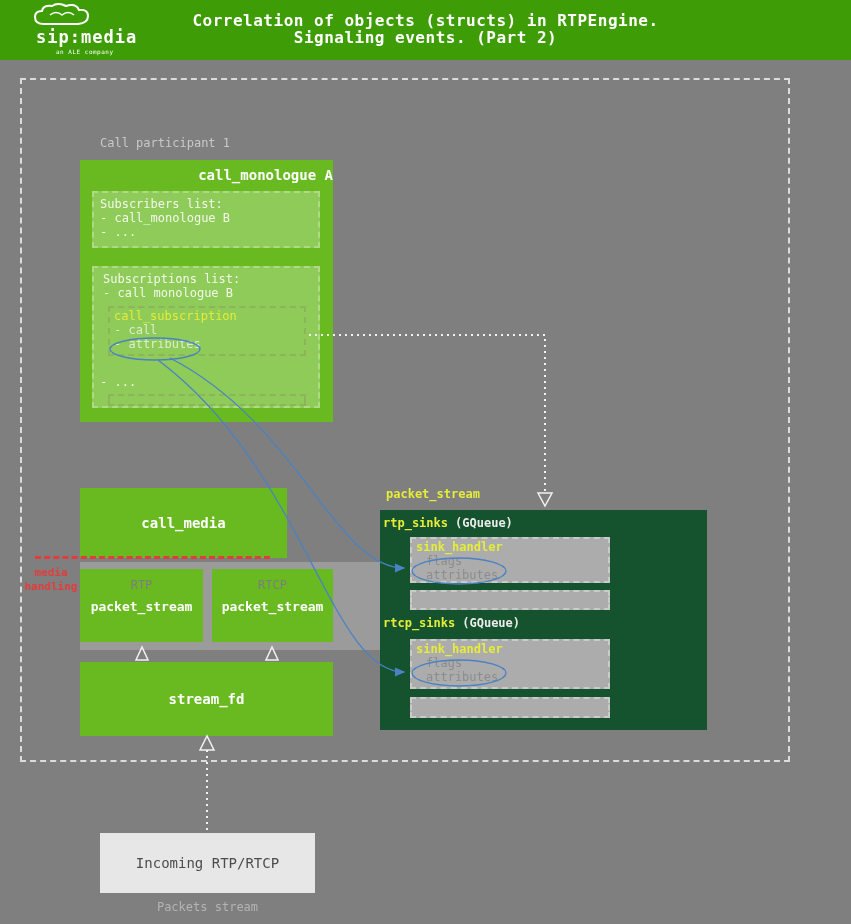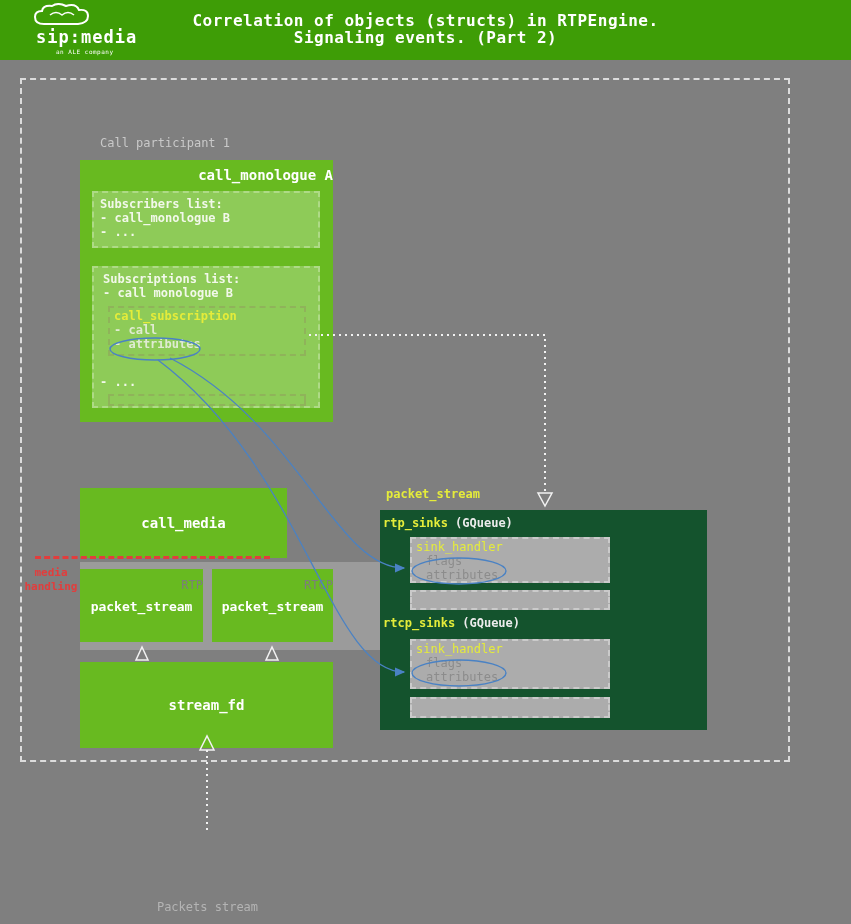--- a/index.html
+++ b/index.html
@@ -21,60 +21,60 @@
 
   .lbl-participant { left:100px; top:136px; color:#c9c9c9; font-size:12px; }
 
   .green { background:#68ba20; }
   .box-title { color:#fff; font-weight:bold; font-size:14px; text-align:right; }
 
   .monologue { left:80px; top:160px; width:253px; height:262px; }
   .monologue .box-title { padding-top:7px; }
 
   .inner-green { background:#8ecb58; border:2px dashed #aeda86; color:#f2f8ea;
-                 font-size:12px; font-weight:bold; line-height:14px; padding:4px 6px; }
+                 font-size:12px; font-weight:normal; line-height:14px; padding:4px 6px; }
   .subscribers { left:12px; top:31px; width:228px; height:57px; }
   .subscriptions { left:12px; top:106px; width:228px; height:142px; padding:4px 9px; }
   .sub-inner { position:absolute; left:14px; top:38px; width:198px; height:50px;
                border:2px dashed #8fb35a; padding:1px 4px; }
   .yellow { color:#e5ec3a; }
   .sub-inner .line { color:#e0ebd2; }
   .sub-more { position:absolute; left:6px; top:107px; }
   .sub-empty { position:absolute; left:14px; top:126px; width:198px; height:12px; border:2px dashed #8fb35a; }
 
   .call-media { left:80px; top:488px; width:207px; height:70px; display:flex; align-items:center; justify-content:center; }
 
   .media-strip { left:80px; top:562px; width:312px; height:88px; background:#9b9b9b; }
   .red-line { left:35px; top:556px; width:235px; height:0; border-top:3px dashed #e23d3d; }
   .media-label { left:18px; top:566px; width:66px; text-align:center;
                  color:#e23d3d; font-weight:bold; font-size:11px; line-height:14px; }
 
   .pkt-box { top:569px; height:73px; }
   .pkt-rtp { left:80px; width:123px; }
   .pkt-rtcp { left:212px; width:121px; }
-  .pkt-proto { text-align:right; color:#7d7d7d; font-size:12px; margin-top:9px; }
+  .pkt-proto { text-align:center; color:#7d7d7d; font-size:12px; margin-top:9px; }
   .pkt-name  { text-align:center; color:#fff; font-weight:bold; font-size:13px; margin-top:7px; }
 
-  .stream-fd { left:80px; top:662px; width:253px; height:86px; display:flex; align-items:center; justify-content:center; }
+  .stream-fd { left:80px; top:662px; width:253px; height:74px; display:flex; align-items:center; justify-content:center; }
 
   .incoming { left:100px; top:833px; width:215px; height:60px; background:#e7e7e7;
               display:flex; align-items:center; justify-content:center; color:#4d4d4d; font-size:14px; }
   .packets-caption { left:100px; top:900px; width:215px; text-align:center; color:#b4b4b4; font-size:12px; }
 
   .panel-label { left:386px; top:487px; font-size:12px; font-weight:bold; }
   .panel { left:380px; top:510px; width:327px; height:220px; background:#14532d; }
   .sinks-row { position:absolute; left:3px; font-size:12px; }
   .sinks-row .gq { color:#ececec; font-weight:bold; margin-left:7px; }
   .sinks-row .nm { font-weight:bold; }
   .row-rtp { top:6px; } .row-rtcp { top:106px; }
   .sink-box { position:absolute; left:30px; width:200px; background:#acacac;
               border:2px dashed #cacaca; padding:1px 4px; font-size:12px; line-height:14px; }
   .sink1 { top:27px; height:46px; }
   .sink2 { top:129px; height:50px; }
-  .sink-box .t { font-weight:normal; }
+  .sink-box .t { font-weight:bold; }
   .sink-box .f { color:#8c8c8c; margin-left:10px; }
   .sink-empty { position:absolute; left:30px; width:200px; height:20px; background:#acacac; border:2px dashed #cacaca; }
   .empty1 { top:80px; } .empty2 { top:187px; height:21px; }
 
   .overlay { left:0; top:0; width:851px; height:924px; pointer-events:none; z-index:9; }
 </style>
 </head>
 <body>
 
 <div class="stage">
@@ -137,20 +137,23 @@
   </div>
   <div class="abs green pkt-box pkt-rtcp">
     <div class="pkt-proto">RTCP</div>
     <div class="pkt-name">packet_stream</div>
   </div>
 
   <div class="abs green stream-fd">
     <div class="box-title">stream_fd</div>
   </div>
 
+  <div class="abs incoming">
+    <div>Incoming RTP/RTCP</div>
+  </div>
   <div class="abs packets-caption">Packets stream</div>
 
   <div class="abs panel-label yellow">packet_stream</div>
   <div class="abs panel">
 
     <div class="sinks-row row-rtp">
       <span class="nm yellow">rtp_sinks</span><span class="gq">(GQueue)</span>
     </div>
 
     <div class="sink-box sink1">

